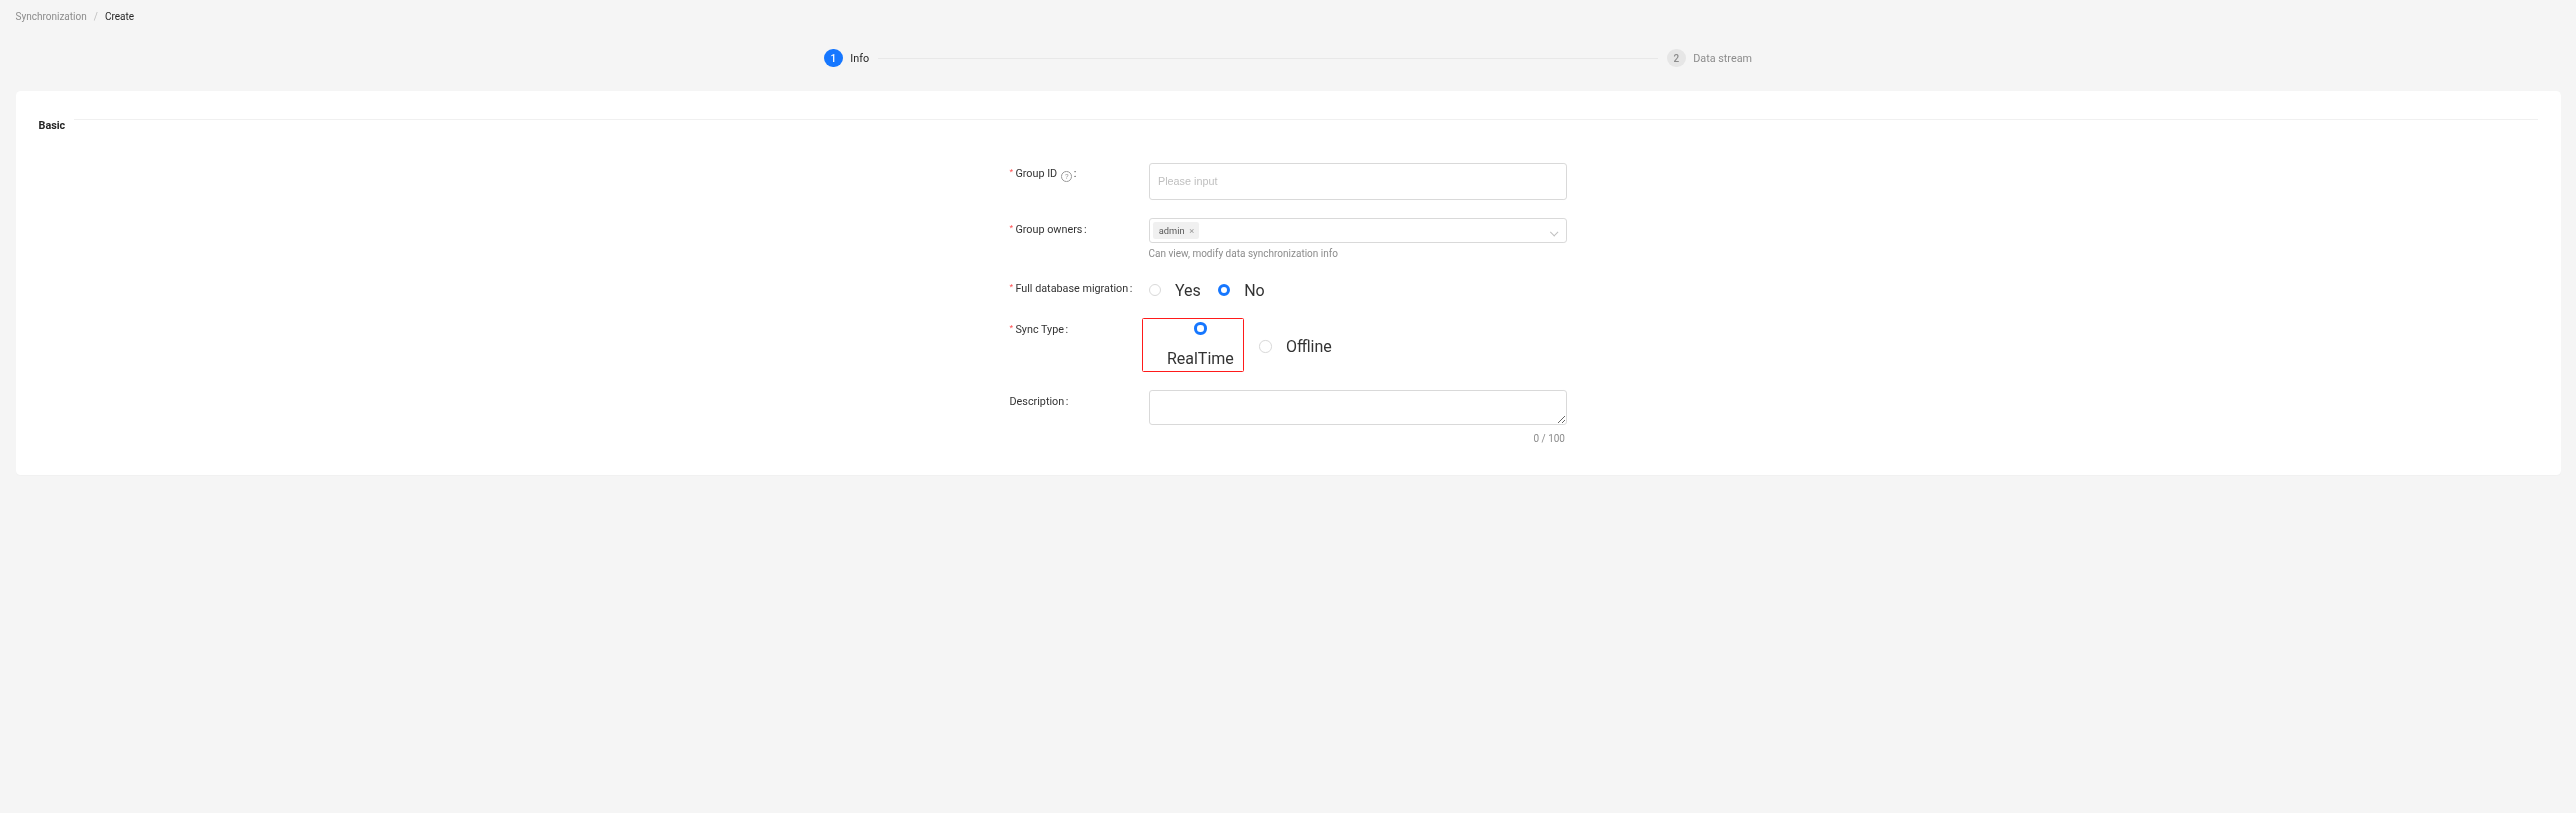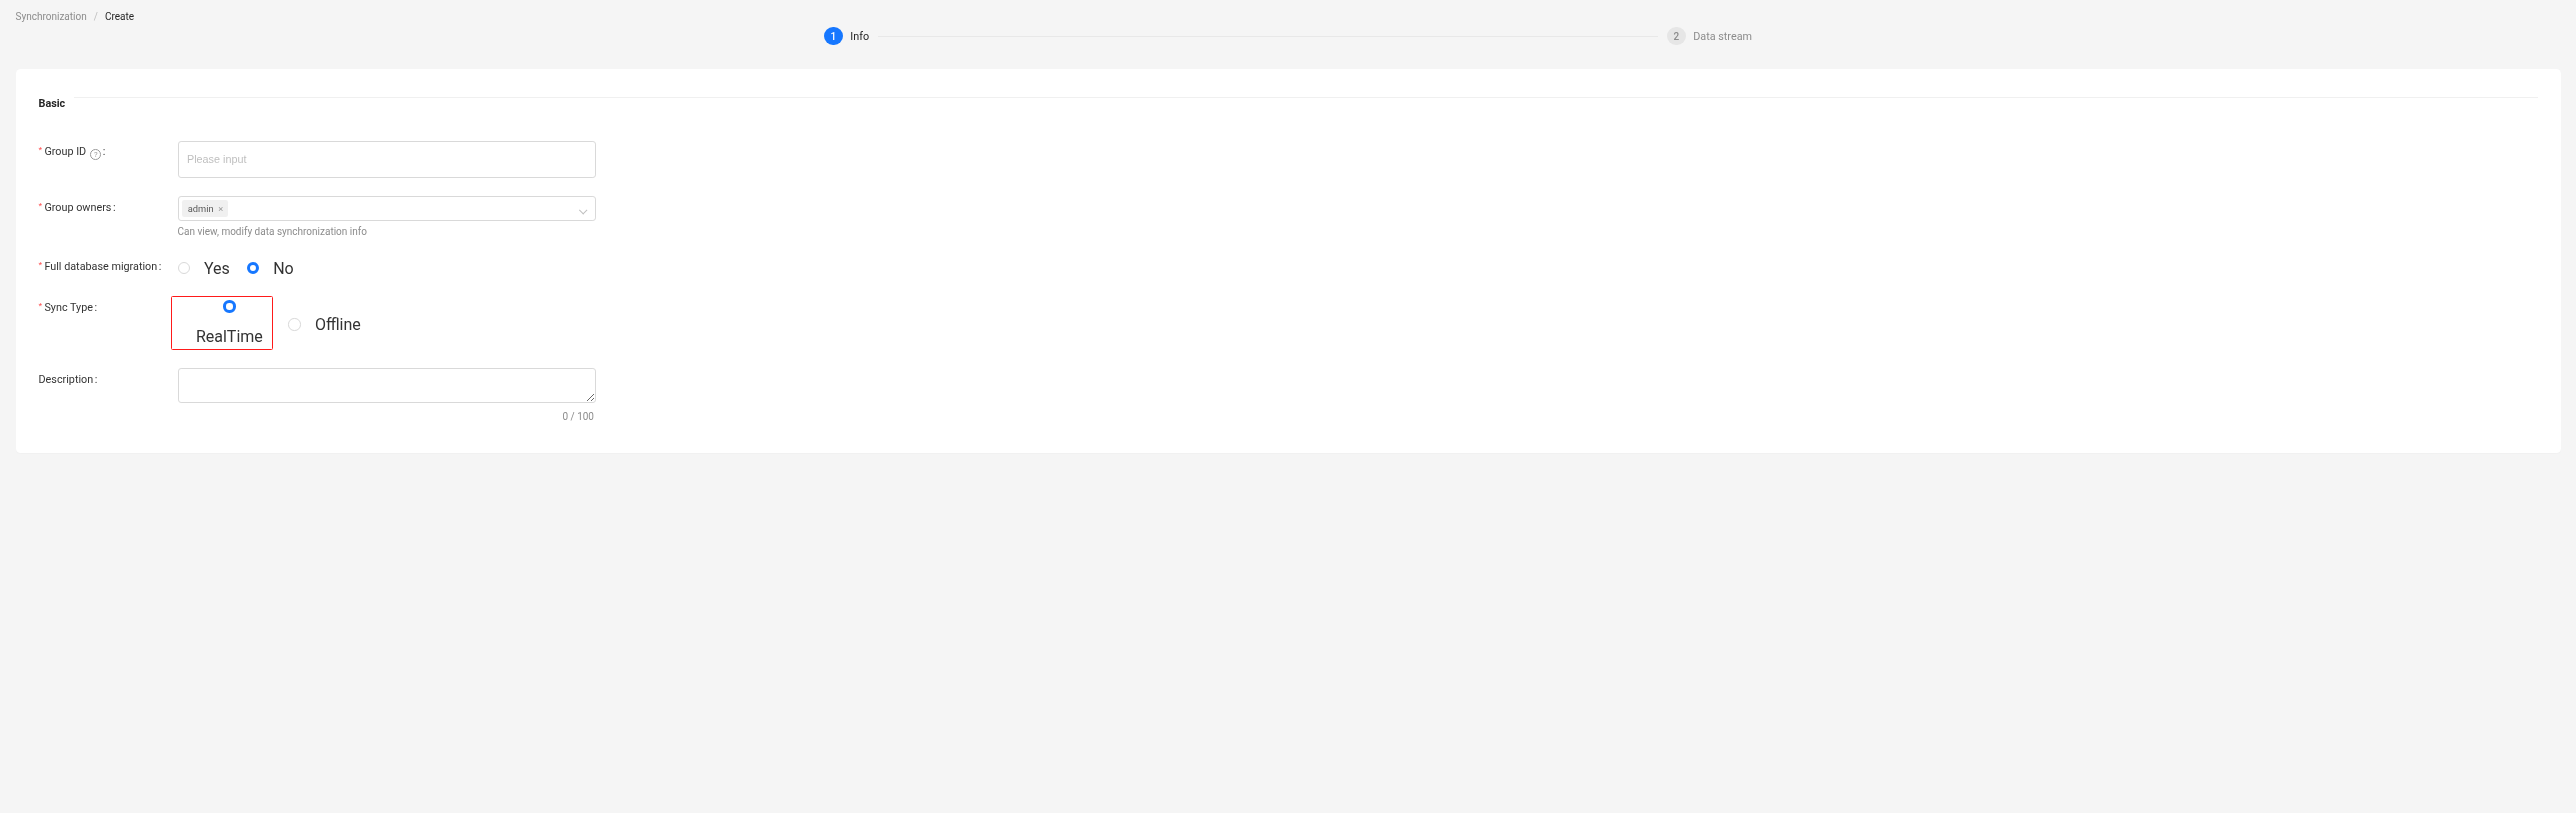--- a/index.html
+++ b/index.html
@@ -1,39 +1,39 @@
 <!DOCTYPE html>
 <html style="font-size:12.4px"><head>
   <meta charset="utf-8">
   <style>
     * { margin: 0; padding: 0; box-sizing: border-box; }
     body { font-family: -apple-system, BlinkMacSystemFont, "Segoe UI", Roboto, "Helvetica Neue", Arial, sans-serif; font-size: 10.8px; color: #333; background: #f5f5f5; }
 
     .page { width: 100%; padding: 10.8px 15.5px; }
-    .breadcrumb { font-size: 10px; color: #8c8c8c; margin-bottom: 2px; padding-left: 0; }
+    .breadcrumb { font-size: 10px; color: #8c8c8c; margin-bottom: 24px; padding-left: 0; }
     .breadcrumb .sep { margin: 0 4.6px; color: #bfbfbf; }
     .breadcrumb .current { color: #262626; }
 
     .stepper { display: flex; align-items: center; justify-content: center; padding: 3.1px 0 18.6px; width: 100%; max-width: 928px; margin: 0 auto; }
     .step { display: flex; align-items: center; gap: 7.7px; }
     .step-circle { width: 18.6px; height: 18.6px; border-radius: 50%; display: flex; align-items: center; justify-content: center; font-size: 10px; font-weight: 500; }
     .step-circle.active { background: #1677ff; color: #fff; }
     .step-circle.inactive { background: #e6e6e6; color: #8c8c8c; }
     .step-label { font-size: 10.8px; }
     .step-label.active { color: #262626; }
     .step-label.inactive { color: #8c8c8c; text-align: center; }
     .step-line { flex: 1; height: 0.8px; background: #e8e8e8; margin: 0 9.3px; }
 
     .card { background: #fff; border-radius: 4.6px; padding: 28px 23px; min-height: 309px; box-shadow: 0 0.8px 1.5px rgba(0,0,0,0.02); margin-top: 4.6px; }
 
     .section-title-row { display: flex; gap: 9px; margin-bottom: 31px; }
     .section-title { font-size: 10.8px; font-weight: bold; color: #262626; }
     .section-line { flex: 1; height: 0.8px; background: #f0f0f0; }
 
-    .form-row { display: flex; align-items: flex-start; margin-bottom: 18.6px; }
+    .form-row { display: flex; align-items: flex-start; margin-bottom: 18.6px; justify-content: center; }
     .form-label-col { width: 139px; text-align: left; padding-top: 4.6px; font-size: 10.8px; color: #333; }
     .form-label-col .asterisk { color: #ff4d4f; margin-right: 2.3px; font-family: SimSun, sans-serif; font-size: 9.3px; vertical-align: top; }
     .form-label-col .colon { margin-left: 1.5px; }
     .form-input-col { width: 418px; }
 
     .help-icon { display: inline-flex; align-items: center; justify-content: center; width: 10.8px; height: 10.8px; border: 0.8px solid #999; border-radius: 50%; font-size: 7.7px; color: #999; vertical-align: -1.5px; margin-left: 1.5px; }
 
     .text-input { width: 100%; height: 37px; border: 0.8px solid #d9d9d9; border-radius: 3.1px; padding: 3.1px 8.5px; font-size: 10.8px; color: #262626; outline: none; }
     .text-input::placeholder { color: #bfbfbf; }
 

